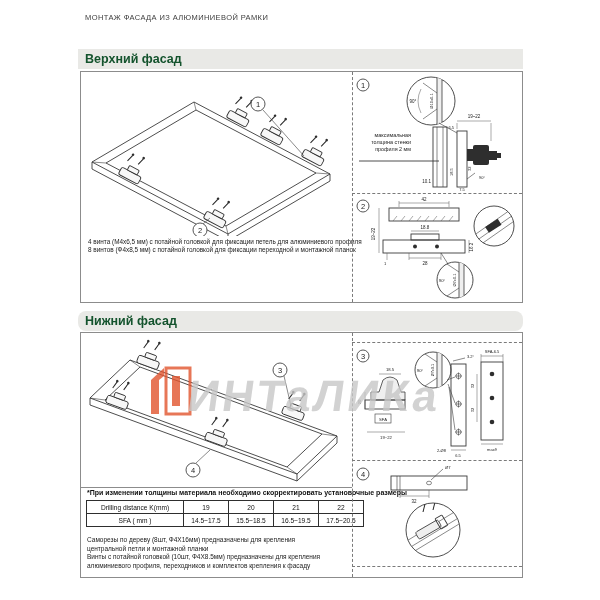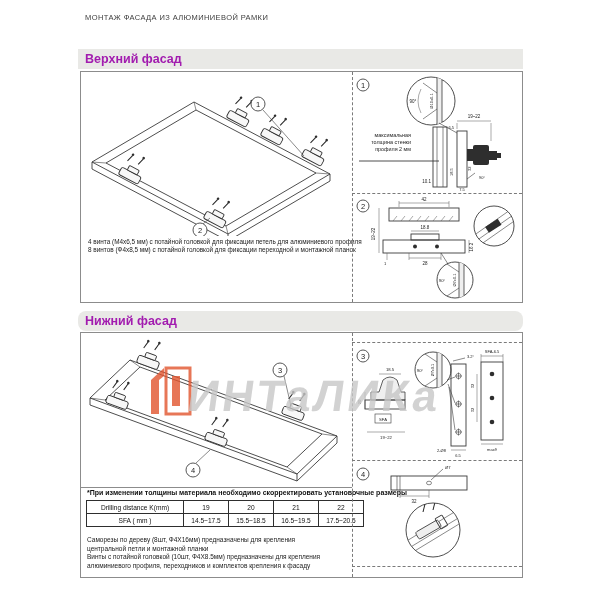--- a/index.html
+++ b/index.html
@@ -1,20 +1,20 @@
 <!DOCTYPE html>
 <html><head>
 <meta charset="utf-8">
 <style>
   html,body{margin:0;padding:0;background:#fff;}
   .page{position:relative;width:600px;height:600px;background:#fff;font-family:"Liberation Sans",sans-serif;overflow:hidden;}
   .abs{position:absolute;}
   .doc-header{left:85px;top:13px;font-size:7.5px;color:#3d3d3d;letter-spacing:.4px;}
   .section-bar{left:78px;width:445px;height:20px;background:#e9e9e6;display:flex;align-items:center;padding-left:7px;box-sizing:border-box;}
-  .section-bar span{font-size:12.5px;font-weight:bold;color:#a21caf;}
+  .section-bar span{font-size:12.5px;font-weight:bold;color:#14532d;}
   .panel-box{border:1px solid #8c8c8c;box-sizing:border-box;background:transparent;}
   .vdash{border-left:1px dashed #7a7a7a;width:0;}
   .hdash{border-top:1px dashed #7a7a7a;height:0;}
   .hsolid{border-top:1px solid #8c8c8c;height:0;}
   .caption{left:88px;top:238px;font-size:6.4px;color:#222;line-height:8.2px;}
   .note-line{left:87px;top:489px;font-size:7px;font-weight:600;color:#111;}
   .ktable{left:86px;top:500px;border-collapse:collapse;}
   .ktable td{border:1px solid #2e2e2e;font-size:6.6px;color:#111;text-align:center;height:12px;padding:0 2px;}
   .ktable td.c0{width:92px;}
   .ktable td.cv{width:40px;}

